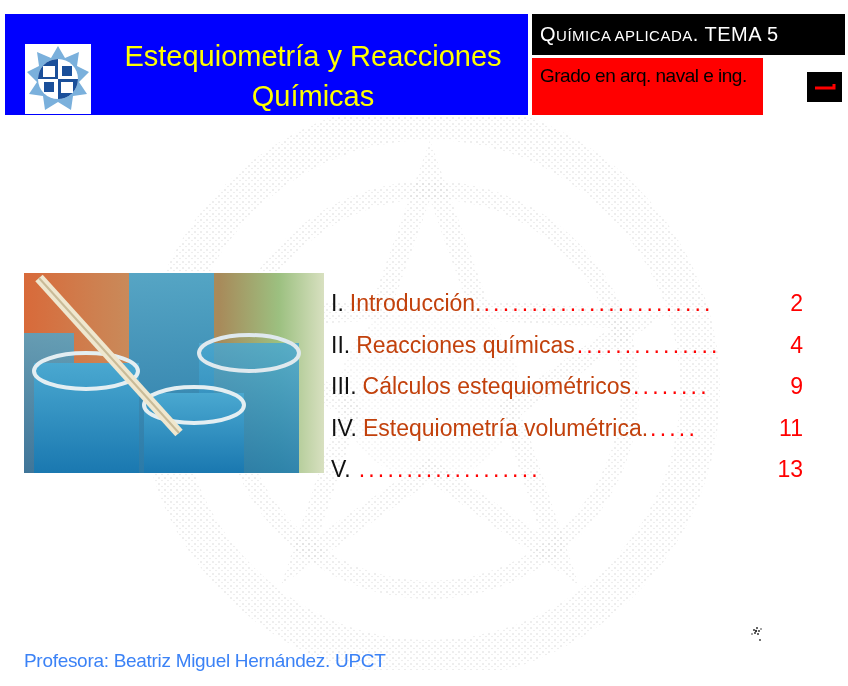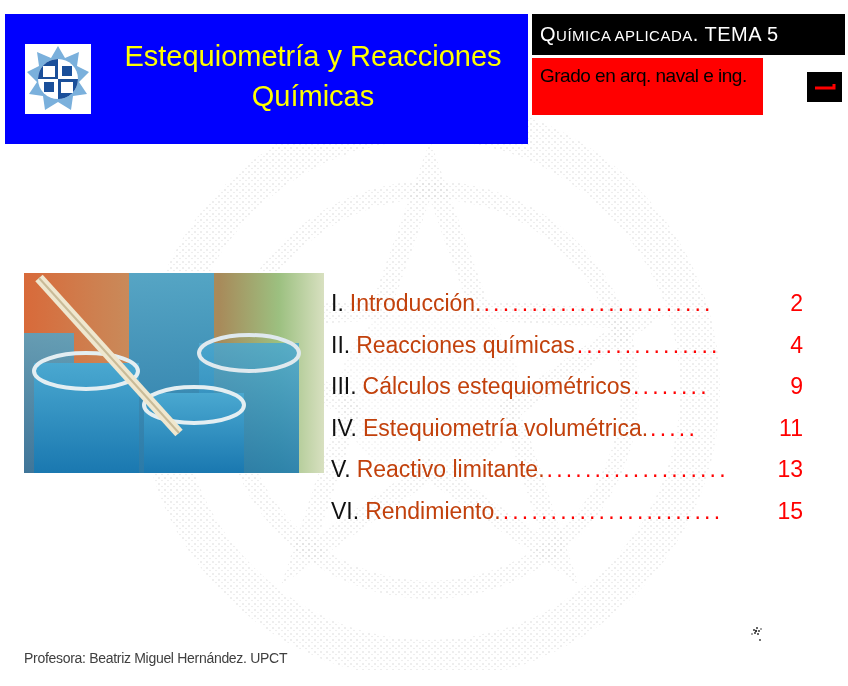--- a/index.html
+++ b/index.html
@@ -6,21 +6,21 @@
   body {
     width:848px; height:686px; position:relative; overflow:hidden;
     background:#ffffff;
     font-family:"Liberation Sans", sans-serif;
   }
   .watermark {
     position:absolute; left:80px; top:110px; width:700px; height:560px;
     pointer-events:none;
   }
   .title-box {
-    position:absolute; left:5px; top:14px; width:523px; height:130px;
+    position:absolute; left:5px; top:14px; width:523px; height:101px;
     background:#0000ff; box-sizing:border-box;
   }
   .logo {
     position:absolute; left:20px; top:30px; width:66px; height:70px;
     background:#ffffff;
   }
   .title-text {
     position:absolute; left:92px; top:22px; width:432px;
     color:#ffff00; font-size:29px; line-height:40px; text-align:center;
   }
@@ -53,22 +53,22 @@
     font-size:23px; line-height:41.5px; white-space:nowrap; cursor:pointer;
   }
   .toc-num { color:#111111; margin-right:6px; }
   .toc-label { color:#c2410c; }
   .toc-dots {
     flex:1; overflow:hidden; color:#ff0000; letter-spacing:3.2px;
     margin:0 2px; white-space:nowrap;
   }
   .toc-page { color:#ff0000; }
   .footer {
-    position:absolute; left:24px; top:650px; color:#404040;
-    font-size:14px; letter-spacing:-0.3px;
+    position:absolute; left:24px; top:650px; color:#3b82f6;
+    font-size:19px; letter-spacing:-0.3px;
   }
   .cursor-glyph {
     position:absolute; left:746px; top:622px; width:22px; height:22px;
   }
 </style>
 </head>
 <body>
 
 <svg class="watermark" viewBox="0 0 700 560">
   <defs>
@@ -164,29 +164,22 @@
     <span class="toc-page">9</span>
   </div>
   <div class="toc-row">
     <span class="toc-num">IV.</span>
     <span class="toc-label">Estequiometría volumétrica.</span>
     <span class="toc-dots">.....</span>
     <span class="toc-page">11</span>
   </div>
   <div class="toc-row">
     <span class="toc-num">V.</span>
-    <span class="toc-label">Reactivo limitante.</span>
     <span class="toc-dots">...................</span>
     <span class="toc-page">13</span>
-  </div>
-  <div class="toc-row">
-    <span class="toc-num">VI.</span>
-    <span class="toc-label">Rendimiento.</span>
-    <span class="toc-dots">.......................</span>
-    <span class="toc-page">15</span>
   </div>
 </div>
 
 <svg class="cursor-glyph" viewBox="0 0 22 22">
   <g fill="#333">
     <circle cx="8" cy="8" r="1"></circle>
       <circle cx="11" cy="6" r="1"></circle>
       <circle cx="13" cy="9" r="1"></circle>
     <circle cx="9" cy="11" r="1"></circle>
       <circle cx="12" cy="12" r="1"></circle>

